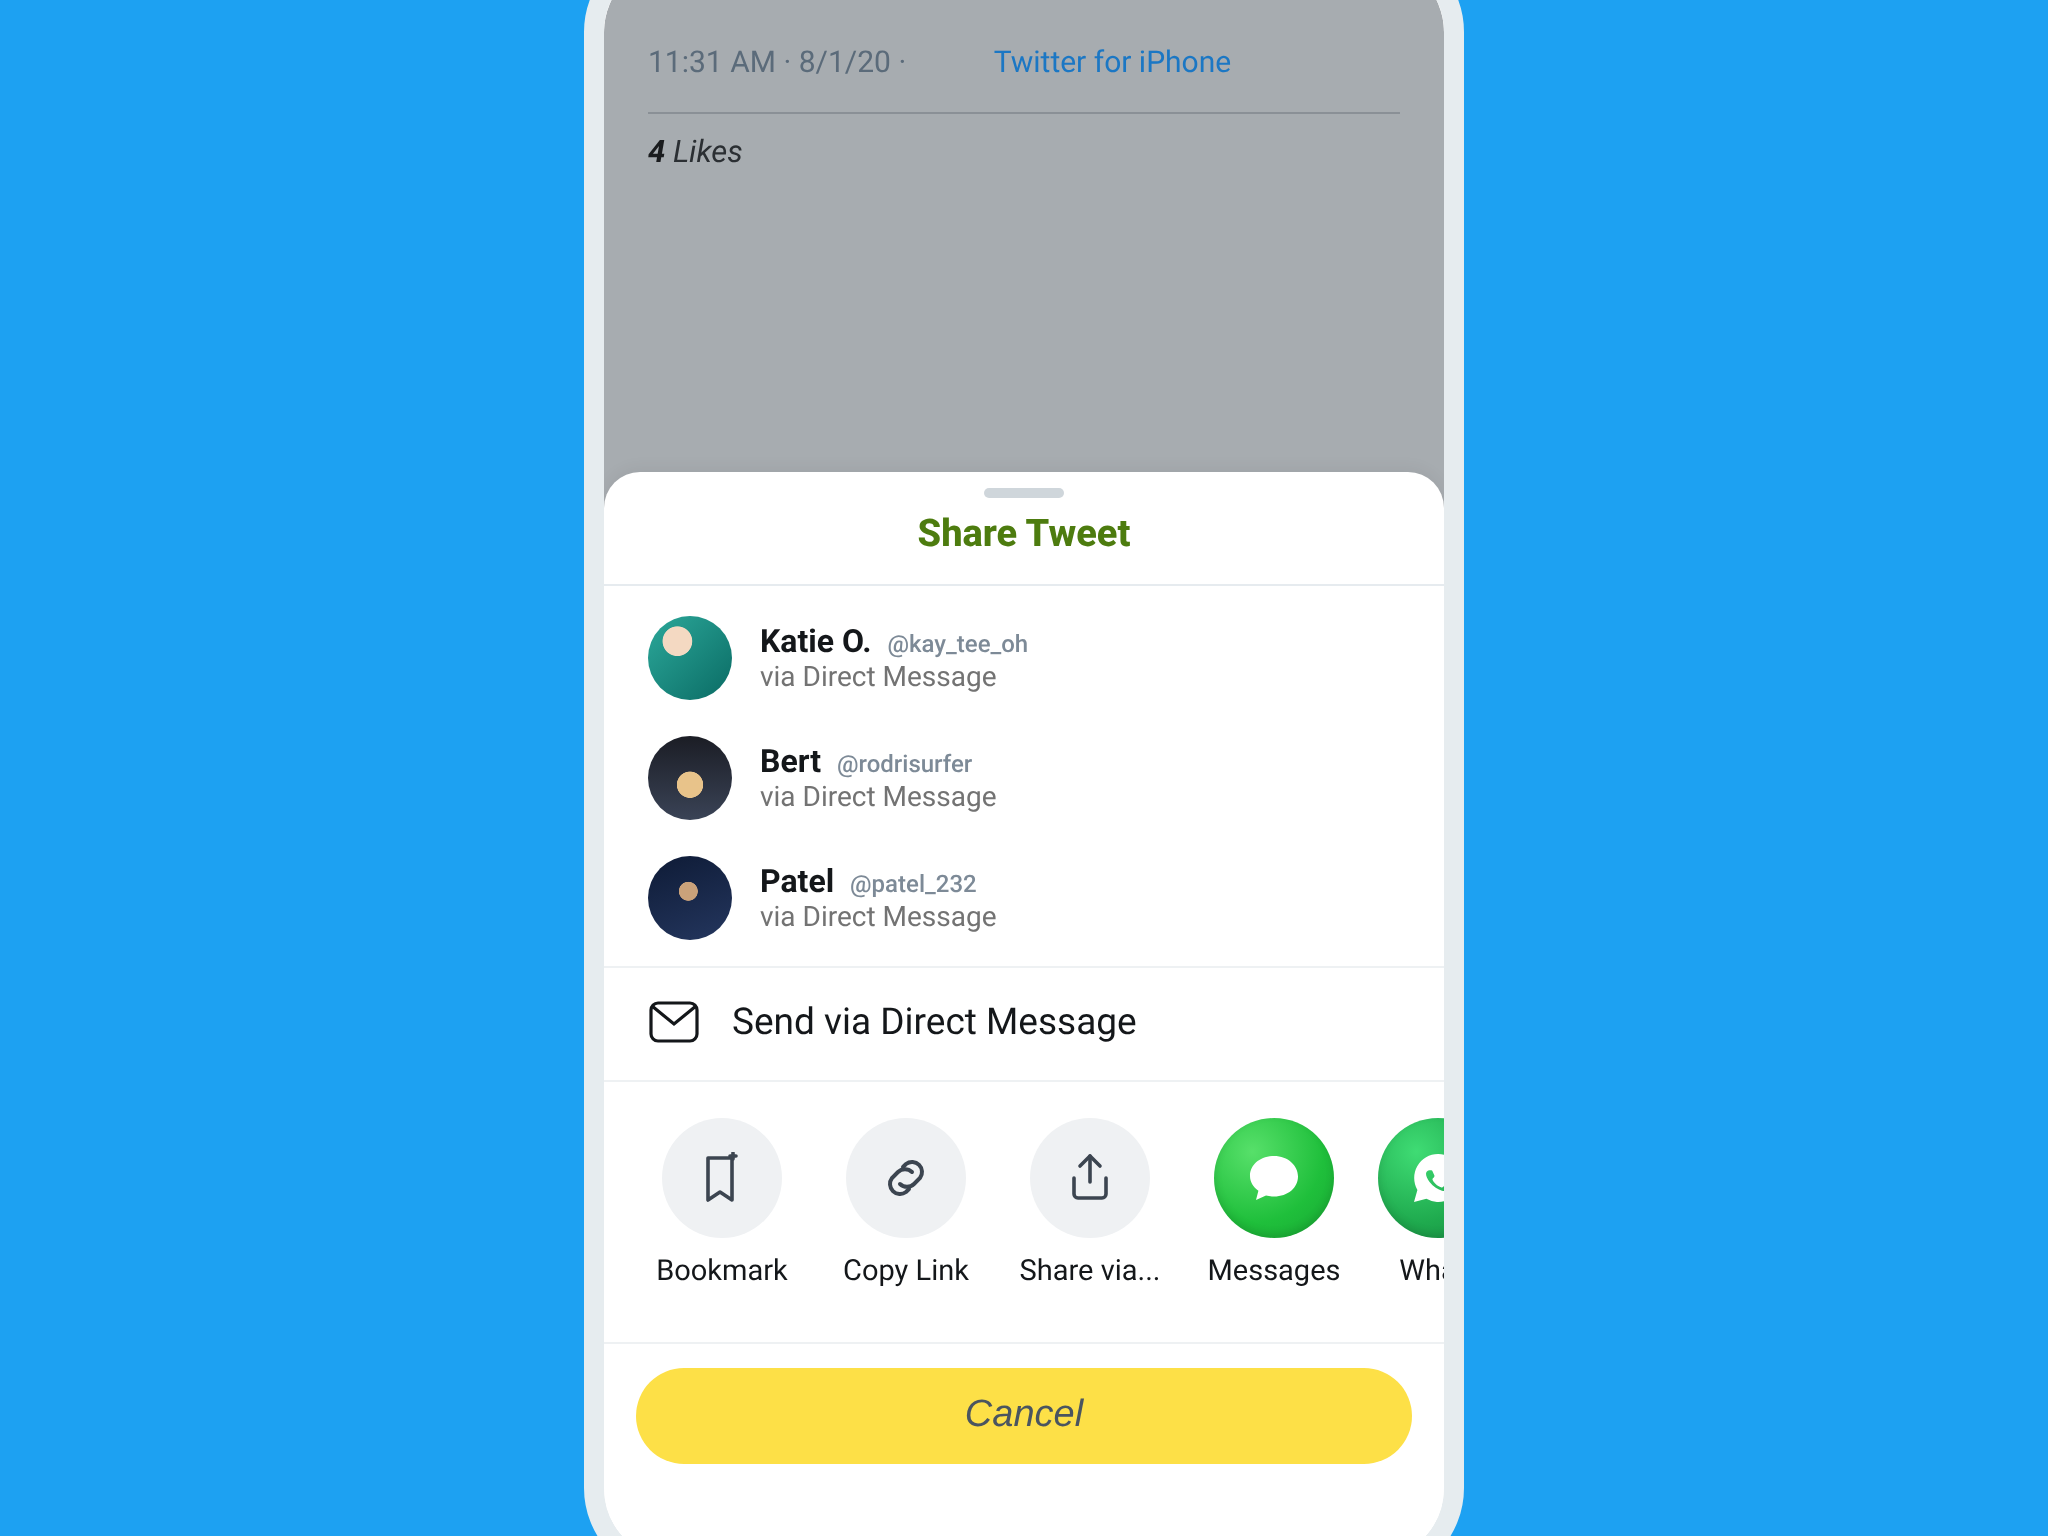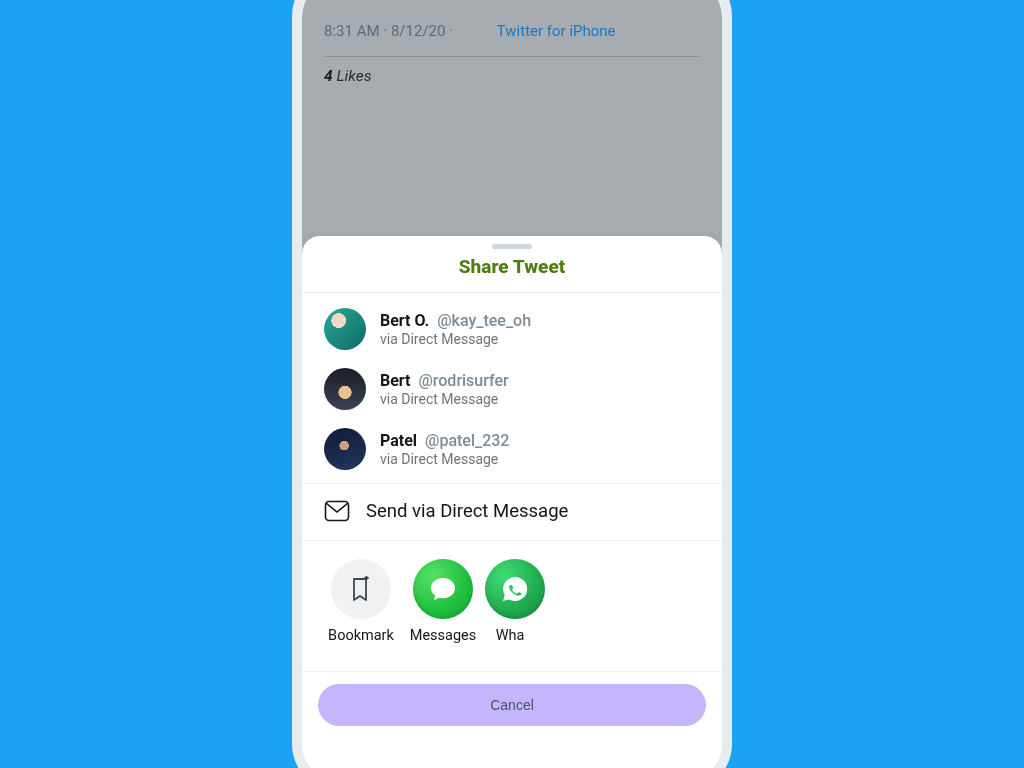--- a/index.html
+++ b/index.html
@@ -103,36 +103,36 @@
   .avatar {
     width: 42px; height: 42px;
     border-radius: 50%;
     margin-right: 14px;
     flex-shrink: 0;
   }
   .av1 { background: radial-gradient(circle at 35% 30%, #f4d9c2 0 18%, transparent 19%), linear-gradient(135deg,#2ca89a,#0a6b64); }
   .av2 { background: radial-gradient(circle at 50% 58%, #e8c38a 0 20%, transparent 21%), linear-gradient(180deg,#1b1d25,#3a4356); }
   .av3 { background: radial-gradient(circle at 48% 42%, #caa27a 0 14%, transparent 15%), linear-gradient(160deg,#0e1b36,#24365e); }
   .c-name { font-size: 16px; color: #14171a; font-weight: 700; }
-  .c-handle { font-size: 16px; color: #7d8a97; font-weight: 500; margin-left: 4px; }
+  .c-handle { font-size: 12px; color: #7d8a97; font-weight: 500; margin-left: 4px; }
   .c-sub { font-size: 14px; color: #737373; margin-top: 1px; }
 
   .dm-row {
     display: flex;
     align-items: flex-start;
     padding: 16px 22px 18px 22px;
     border-top: 1px solid #eef1f3;
     border-bottom: 1px solid #eef1f3;
     cursor: pointer;
   }
   .dm-row .lbl { font-size: 18.5px; color: #14171a; margin-left: 16px; }
 
   .share-row {
     display: flex;
-    gap: 8px;
+    gap: 18px;
     padding: 18px 8px 8px 22px;
     overflow: hidden;
     border-bottom: 1px solid #eef1f3;
   }
   .share-item {
     width: 74px;
     flex-shrink: 0;
     display: flex;
     flex-direction: column;
     align-items: center;
@@ -157,42 +157,43 @@
     height: 36px;
   }
   .share-item.cut { width: 44px; }
   .share-item.cut .bubble { margin-left: 10px; }
 
   .cancel-bar {
     padding: 12px 16px 20px 16px;
   }
   .cancel-btn {
     width: 100%;
-    background: #c4b5fd;
+    background: #fde047;
     border: none;
     border-radius: 24px;
     padding: 13px 0;
-    font-size: 14px;
+    font-size: 19px;
     color: #4a5560;
     cursor: pointer;
+    font-style: italic;
   }
 
   svg { display: block; }
 </style>
 </head>
 <body>
 
 <div class="phone-frame">
   <div class="phone-inner">
 
     <div class="tweet-bg">
       <div class="tweet-meta">
-        <span>8:31 AM</span>
+        <span>11:31 AM</span>
         <span> · </span>
-        <span>8/12/20</span>
+        <span>8/1/20</span>
         <span> · </span>
         <span class="src">Twitter for iPhone</span>
       </div>
       <div class="divider"></div>
       <div class="likes-row">
         <span class="n">4</span>
         <span> </span>
         <span>Likes</span>
       </div>
     </div>
@@ -200,21 +201,21 @@
     <div class="sheet">
       <div class="grabber"></div>
       <div class="sheet-title">Share Tweet</div>
       <div class="head-div"></div>
 
       <div class="contacts">
         <div class="contact">
           <div class="avatar av1"></div>
           <div>
             <div>
-              <span class="c-name">Bert O.</span>
+              <span class="c-name">Katie O.</span>
               <span class="c-handle">@kay_tee_oh</span>
             </div>
             <div class="c-sub">via Direct Message</div>
           </div>
         </div>
         <div class="contact">
           <div class="avatar av2"></div>
           <div>
             <div>
               <span class="c-name">Bert</span>
@@ -249,20 +250,39 @@
         <div class="share-item">
           <div class="bubble">
             <svg width="24" height="26" viewBox="0 0 24 26" fill="none" stroke="#3c4550" stroke-width="1.8" stroke-linecap="round" stroke-linejoin="round">
               <path d="M5 3h12v21l-6-4-6 4V3z"></path>
               <path d="M16 2h3M17.5 0.5v3"></path>
             </svg>
           </div>
           <div class="share-lbl">Bookmark</div>
         </div>
         <div class="share-item">
+          <div class="bubble">
+            <svg width="26" height="26" viewBox="0 0 26 26" fill="none" stroke="#3c4550" stroke-width="2" stroke-linecap="round">
+              <path d="M10 16a5 5 0 0 0 7 0l3-3a5 5 0 0 0-7-7l-1.5 1.5"></path>
+              <path d="M16 10a5 5 0 0 0-7 0l-3 3a5 5 0 0 0 7 7l1.5-1.5"></path>
+            </svg>
+          </div>
+          <div class="share-lbl">Copy Link</div>
+        </div>
+        <div class="share-item">
+          <div class="bubble">
+            <svg width="24" height="26" viewBox="0 0 24 26" fill="none" stroke="#3c4550" stroke-width="1.8" stroke-linecap="round" stroke-linejoin="round">
+              <path d="M12 2v13"></path>
+              <path d="M7 7l5-5 5 5"></path>
+              <path d="M4 13v8a2 2 0 0 0 2 2h12a2 2 0 0 0 2-2v-8"></path>
+            </svg>
+          </div>
+          <div class="share-lbl">Share via...</div>
+        </div>
+        <div class="share-item">
           <div class="bubble green">
             <svg width="30" height="28" viewBox="0 0 30 28" fill="#fff">
               <path d="M15 3C8 3 3 7.5 3 13c0 3 1.6 5.6 4.2 7.4L6 25l5-2.2c1.3.3 2.6.5 4 .5 7 0 12-4.5 12-10S22 3 15 3z"></path>
             </svg>
           </div>
           <div class="share-lbl">Messages</div>
         </div>
         <div class="share-item cut">
           <div class="bubble wa">
             <svg width="32" height="32" viewBox="0 0 32 32" fill="#fff">

